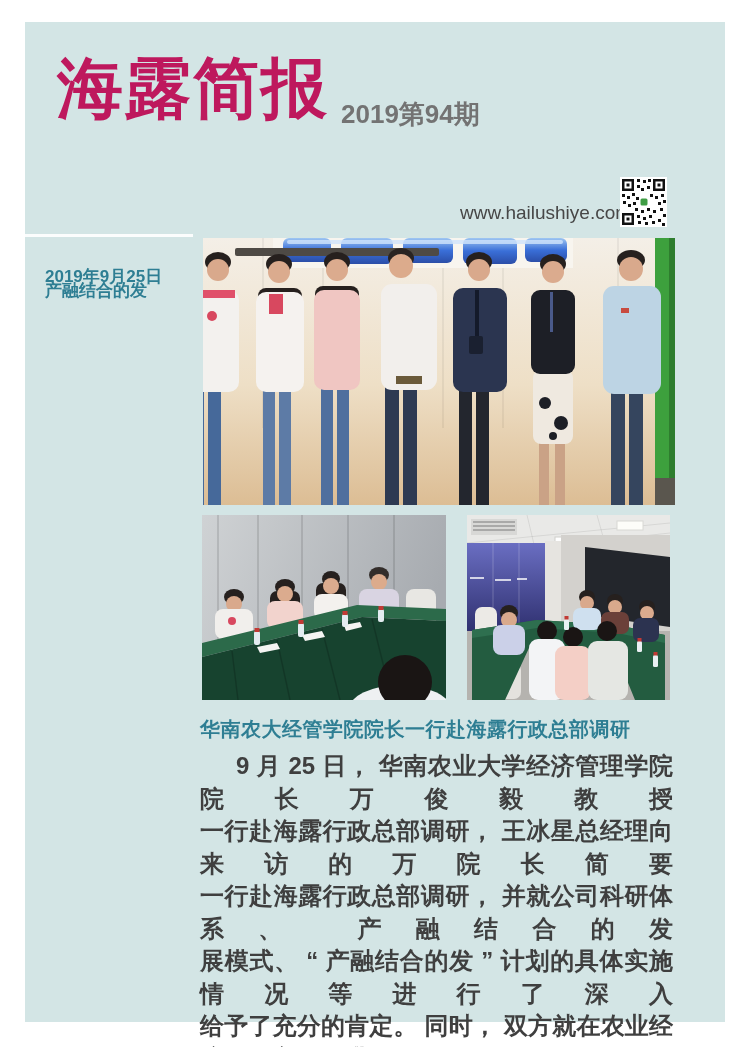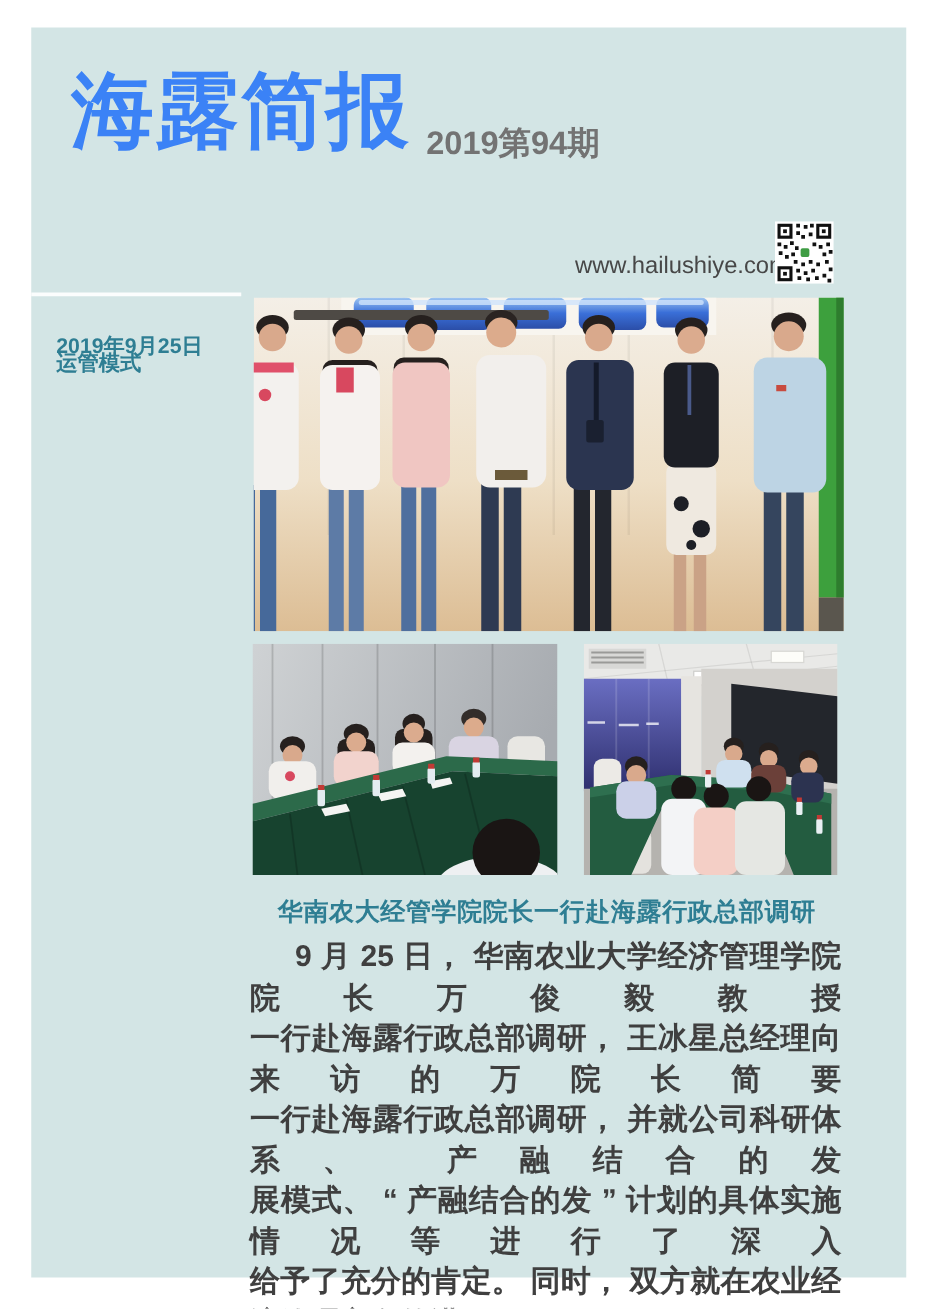--- a/index.html
+++ b/index.html
@@ -11,21 +11,21 @@
     font-family: "Liberation Sans", "DejaVu Sans", sans-serif;
   }
   .panel {
     position: absolute; left: 25px; top: 22px;
     width: 700px; height: 1000px;
     background: #d3e5e5;
   }
   .masthead-title {
     position: absolute; left: 57px; top: 52px;
     font-size: 66px; line-height: 72px; font-weight: 700;
-    letter-spacing: 2px; color: #3b82f6; white-space: nowrap;
+    letter-spacing: 2px; color: #be185d; white-space: nowrap;
   }
   .masthead-issue {
     position: absolute; left: 341px; top: 97px;
     font-size: 26px; font-weight: 700; color: #737373; white-space: nowrap;
   }
   .website {
     position: absolute; left: 460px; top: 202px;
     font-size: 19px; font-weight: 400; color: #474747; white-space: nowrap;
   }
   .qr { position: absolute; left: 620px; top: 177px; width: 47px; height: 50px; }
@@ -41,21 +41,21 @@
     position: absolute; left: 45px; top: 279px;
     font-size: 17px; font-weight: 700; color: #2e7e93; white-space: nowrap;
   }
   .photo { position: absolute; display: block; }
   .photo-main  { left: 203px; top: 238px; width: 472px; height: 267px; }
   .photo-left  { left: 202px; top: 515px; width: 244px; height: 185px; }
   .photo-right { left: 467px; top: 515px; width: 203px; height: 185px; }
   .headline {
     position: absolute; left: 200px; top: 716px; width: 475px;
     font-size: 20px; font-weight: 700; color: #2e7e93;
-    letter-spacing: 0.5px; white-space: nowrap; text-align: center;
+    letter-spacing: 0.5px; white-space: nowrap;
   }
   .body-text {
     position: absolute; left: 200px; top: 750px; width: 473px;
     color: #3f3f3f;
   }
   .body-line {
     font-size: 24px; line-height: 32.5px; font-weight: 700;
     text-align: justify; text-align-last: justify;
   }
   .body-line:first-child { text-indent: 36px; }
@@ -121,21 +121,21 @@
           <rect x="42" y="46" width="3" height="3"></rect>
       </g>
 
       <rect x="19" y="20" width="10" height="10" fill="#ffffff"></rect>
       <rect x="20.5" y="21.5" width="7" height="7" rx="1.5" fill="#3f9d44"></rect>
     </svg>
   </div>
 
   <div class="divider"></div>
   <div class="side-date">2019年9月25日</div>
-  <div class="side-dept">运管模式</div>
+  <div class="side-dept">产融结合的发</div>
 
   <div class="photo photo-main">
     <svg viewBox="0 0 472 267" width="472" height="267">
       <defs>
         <linearGradient id="wallg" x1="0" y1="0" x2="0" y2="1">
           <stop offset="0" stop-color="#f4efe7"></stop>
             <stop offset="0.55" stop-color="#eedfc6"></stop>
             <stop offset="1" stop-color="#dcbd94"></stop>
         </linearGradient>
         <linearGradient id="letterg" x1="0" y1="0" x2="0" y2="1">

